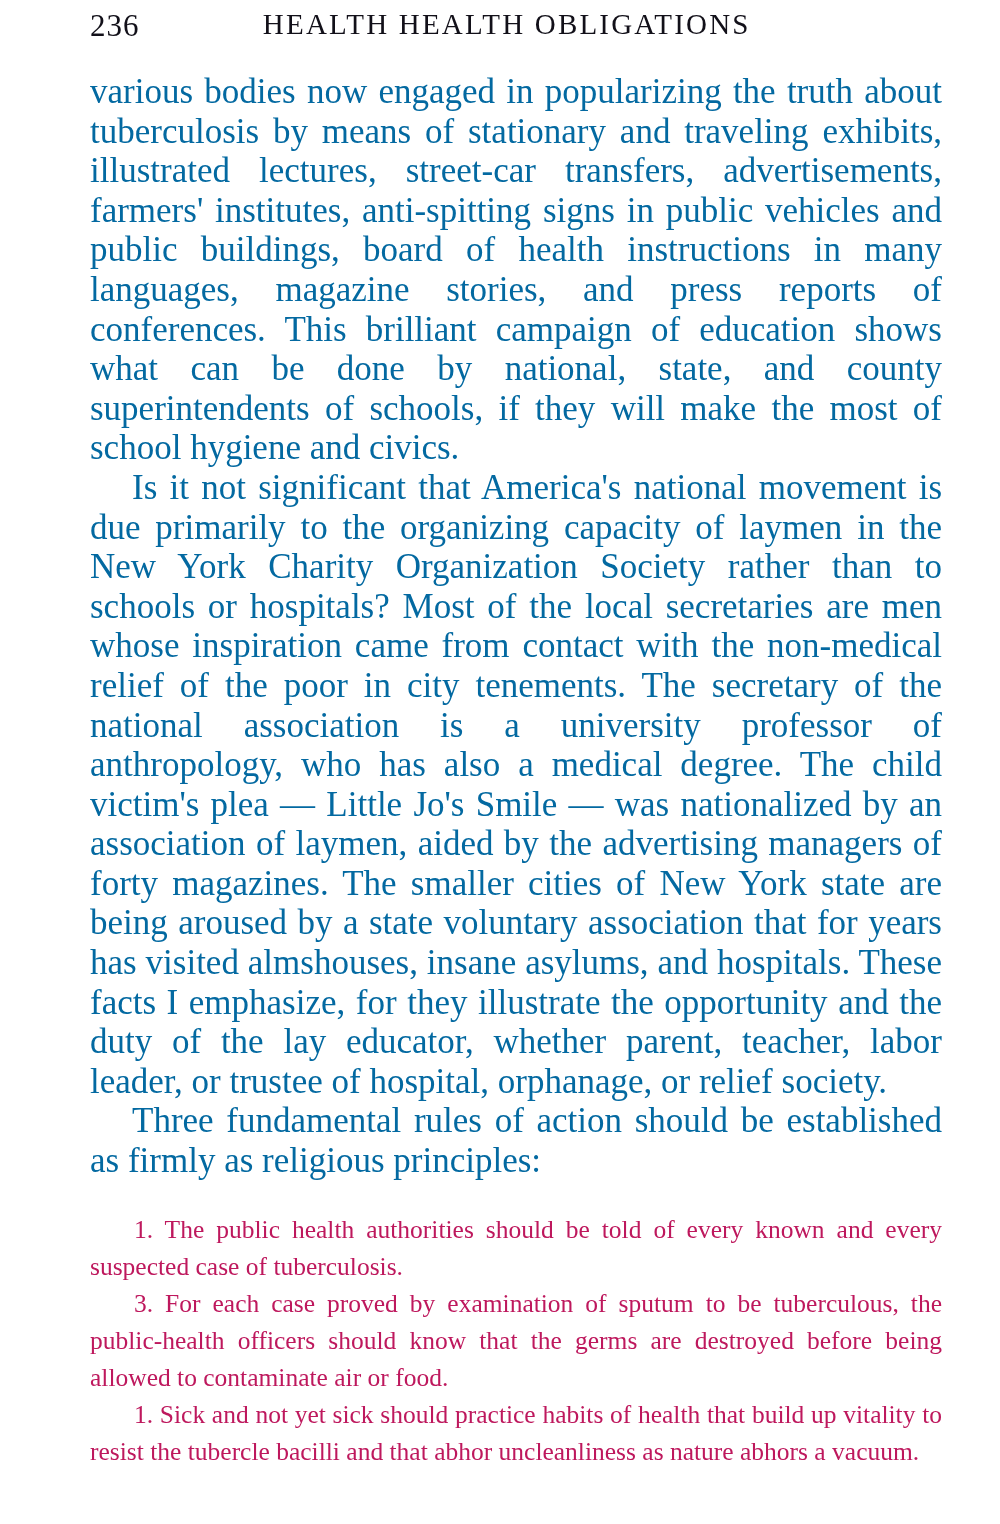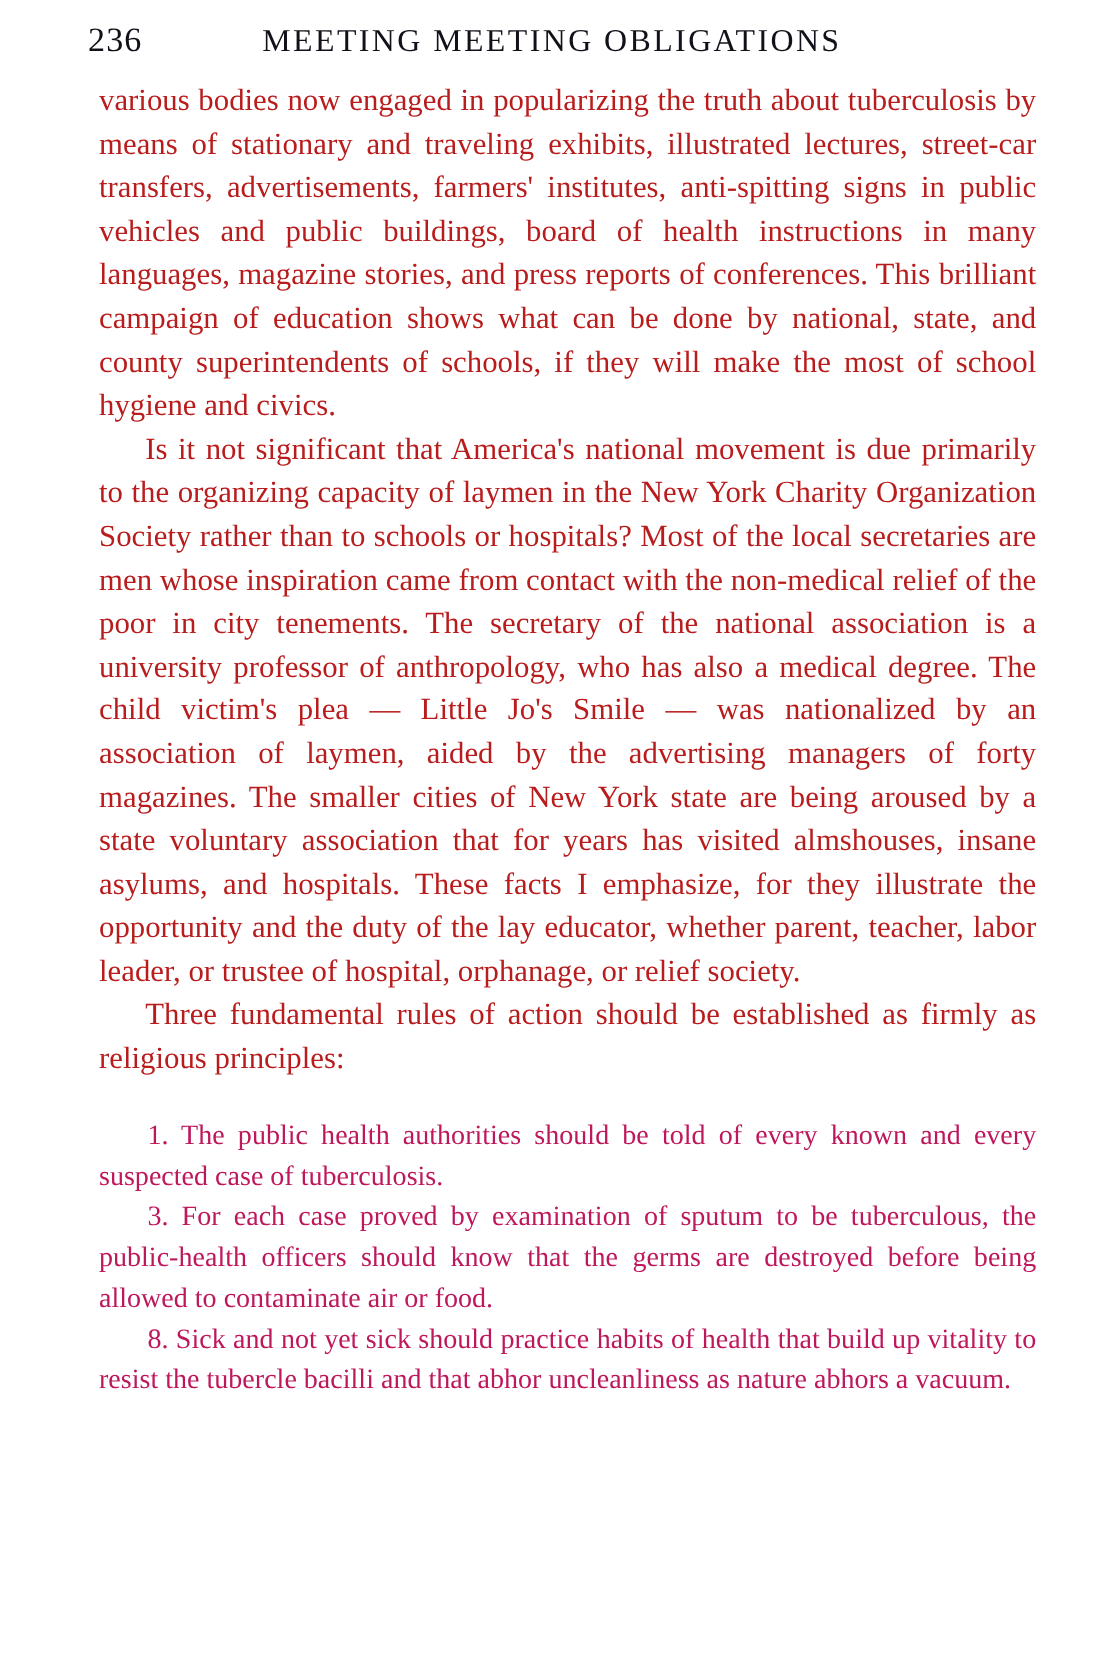--- a/index.html
+++ b/index.html
@@ -18,25 +18,25 @@
   .page {
     width: 1000px;
     height: 1524px;
     position: relative;
     box-sizing: border-box;
     padding: 0;
   }
   .header {
     position: absolute;
     top: 8px;
-    left: 80px;
+    left: 90px;
     right: 60px;
     height: 46px;
     display: flex;
-    align-items: flex-end;
+    align-items: flex-start;
   }
   .folio {
     font-size: 31px;
     letter-spacing: 1px;
     font-family: "Liberation Serif", "DejaVu Serif", serif;
     color: #121019;
   }
   .running-head {
     flex: 1;
     text-align: center;
@@ -47,25 +47,25 @@
     font-family: "Liberation Serif", "DejaVu Serif", serif;
   }
   .body-block {
     position: absolute;
     top: 72px;
     left: 90px;
     width: 852px;
   }
   p.para {
     margin: 0;
-    font-size: 28px;
+    font-size: 35px;
     line-height: 39.6px;
     text-align: justify;
     text-justify: inter-word;
-    color: #b91c1c;
+    color: #0369a1;
     hyphens: none;
   }
   p.para.indent {
     text-indent: 42px;
   }
   p.para.first {
     text-indent: 0;
   }
   .rules {
     margin-top: 30px;
@@ -79,28 +79,28 @@
     text-indent: 44px;
   }
 </style>
 </head>
 <body>
 
 <div class="page">
 
   <div class="header">
     <span class="folio">236</span>
-    <span class="running-head">MEETING MEETING OBLIGATIONS</span>
+    <span class="running-head">HEALTH HEALTH OBLIGATIONS</span>
   </div>
 
   <div class="body-block">
     <p class="para first">various bodies now engaged in popularizing the truth about tuberculosis by means of stationary and traveling exhibits, illustrated lectures, street-car transfers, advertisements, farmers' institutes, anti-spitting signs in public vehicles and public buildings, board of health instructions in many languages, magazine stories, and press reports of conferences. This brilliant campaign of education shows what can be done by national, state, and county superintendents of schools, if they will make the most of school hygiene and civics.</p>
     <p class="para indent">Is it not significant that America's national movement is due primarily to the organizing capacity of laymen in the New York Charity Organization Society rather than to schools or hospitals? Most of the local secretaries are men whose inspiration came from contact with the non-medical relief of the poor in city tenements. The secretary of the national association is a university professor of anthropology, who has also a medical degree. The child victim's plea — Little Jo's Smile — was nationalized by an association of laymen, aided by the advertising managers of forty magazines. The smaller cities of New York state are being aroused by a state voluntary association that for years has visited almshouses, insane asylums, and hospitals. These facts I emphasize, for they illustrate the opportunity and the duty of the lay educator, whether parent, teacher, labor leader, or trustee of hospital, orphanage, or relief society.</p>
     <p class="para indent">Three fundamental rules of action should be established as firmly as religious principles:</p>
 
     <div class="rules">
       <p class="rule">1. The public health authorities should be told of every known and every suspected case of tuberculosis.</p>
       <p class="rule">3. For each case proved by examination of sputum to be tuberculous, the public-health officers should know that the germs are destroyed before being allowed to contaminate air or food.</p>
-      <p class="rule">8. Sick and not yet sick should practice habits of health that build up vitality to resist the tubercle bacilli and that abhor uncleanliness as nature abhors a vacuum.</p>
+      <p class="rule">1. Sick and not yet sick should practice habits of health that build up vitality to resist the tubercle bacilli and that abhor uncleanliness as nature abhors a vacuum.</p>
     </div>
   </div>
 
 </div>
 
 </body></html>

